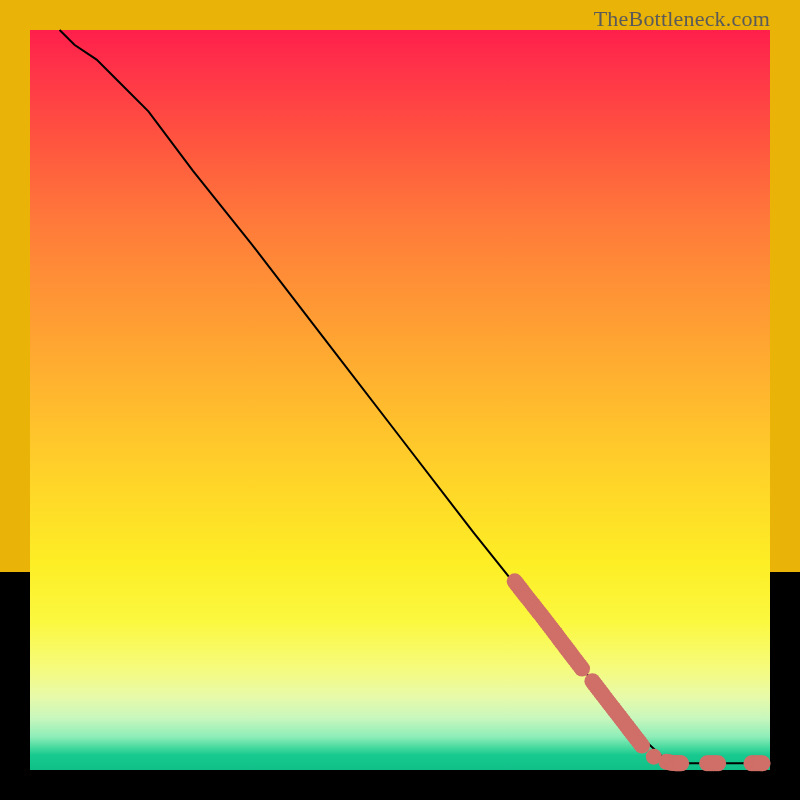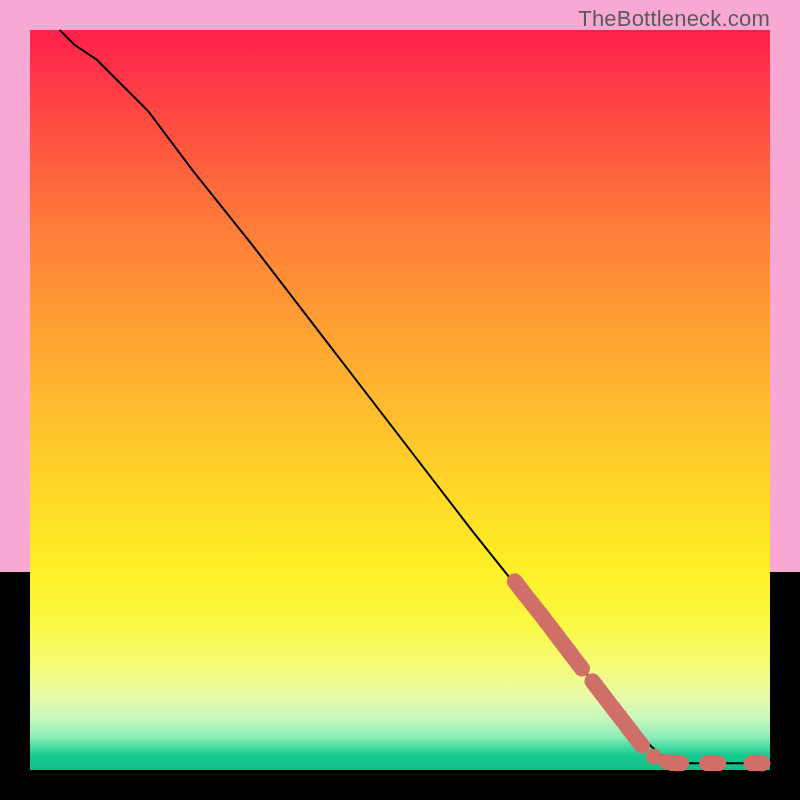--- a/index.html
+++ b/index.html
@@ -8,21 +8,22 @@
     width: 800px;
     height: 800px;
     overflow: hidden;
     background: #000;
     font-family: Arial, Helvetica, sans-serif;
   }
   .frame {
     position: relative;
     width: 800px;
     height: 572px;
-    background: #f9a8d4;
+    background: #eab308;
+    font-family: Liberation Serif, serif;
   }
   .plot-area {
     position: absolute;
     left: 30px;
     top: 30px;
     width: 740px;
     height: 740px;
     
     background: linear-gradient(
       to bottom,

